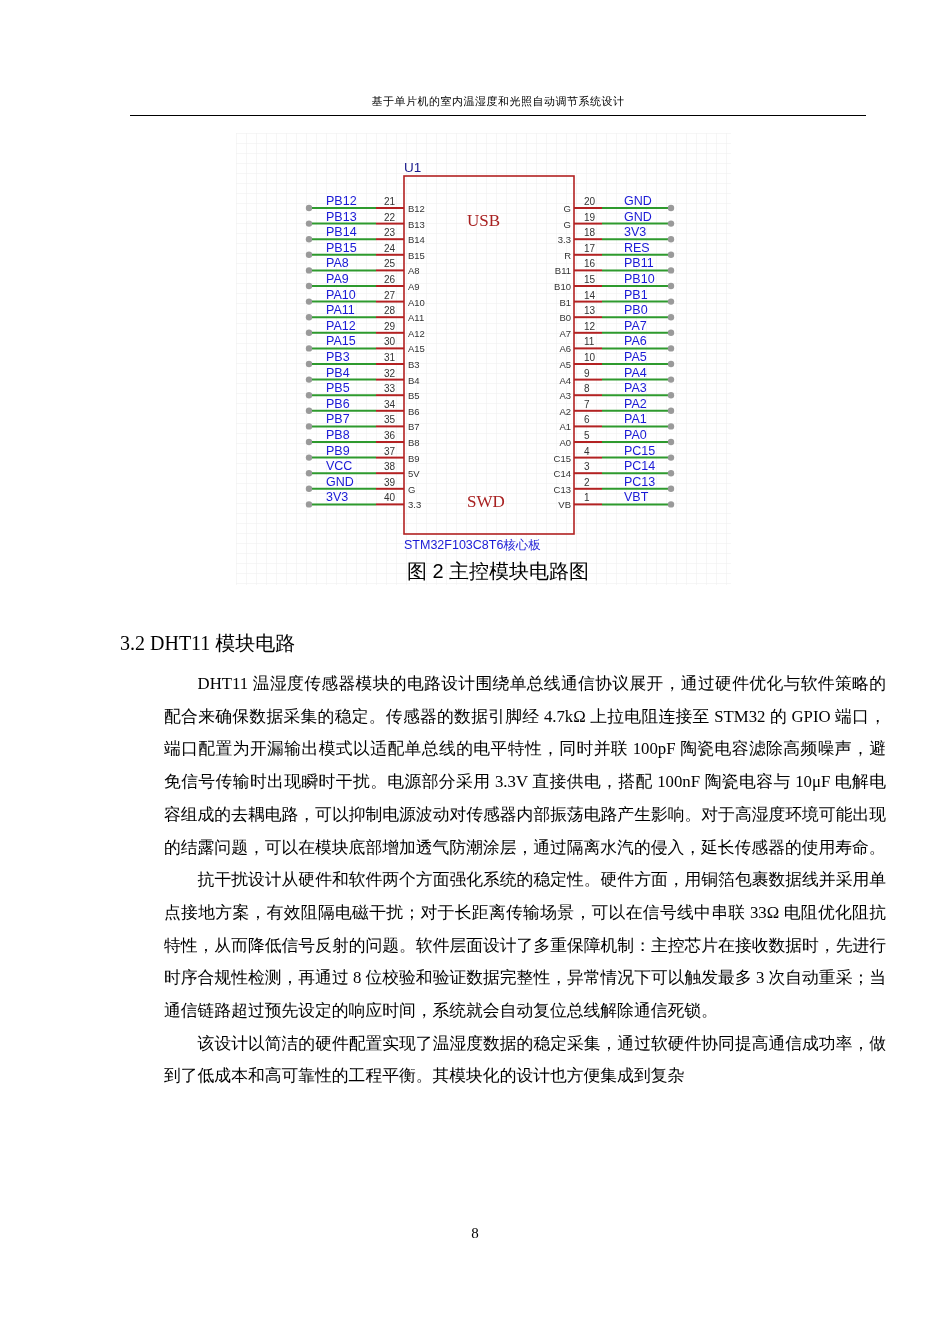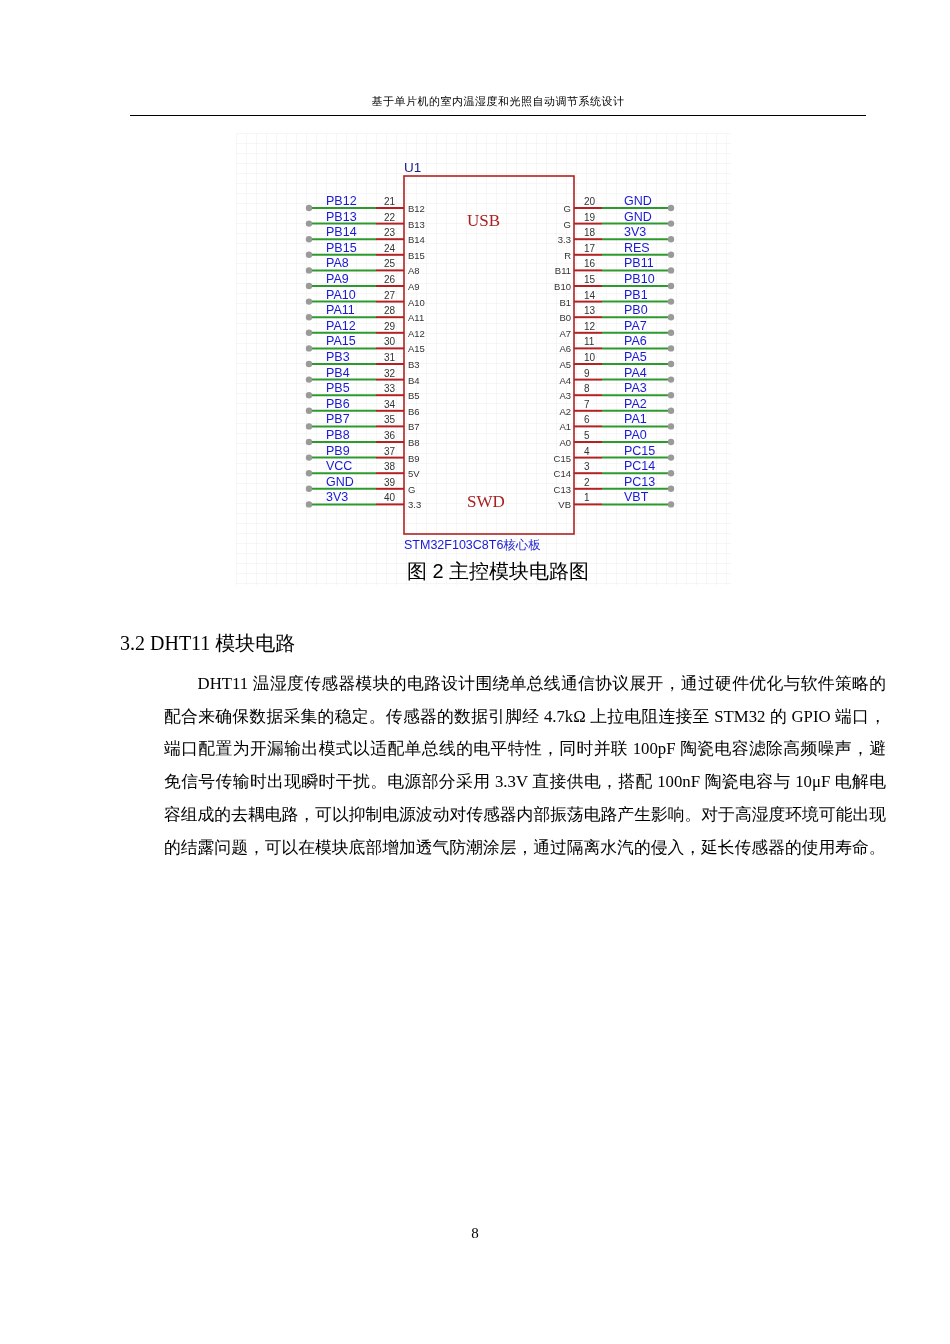--- a/index.html
+++ b/index.html
@@ -373,15 +373,17 @@
       </g>
   </svg>
 </div>
 
 <div class="caption">图 2 主控模块电路图</div>
 
 <div class="section-title">3.2 DHT11 模块电路</div>
 
 <div class="body-text">
   <p>DHT11 温湿度传感器模块的电路设计围绕单总线通信协议展开，通过硬件优化与软件策略的配合来确保数据采集的稳定。传感器的数据引脚经 4.7kΩ 上拉电阻连接至 STM32 的 GPIO 端口，端口配置为开漏输出模式以适配单总线的电平特性，同时并联 100pF 陶瓷电容滤除高频噪声，避免信号传输时出现瞬时干扰。电源部分采用 3.3V 直接供电，搭配 100nF 陶瓷电容与 10μF 电解电容组成的去耦电路，可以抑制电源波动对传感器内部振荡电路产生影响。对于高湿度环境可能出现的结露问题，可以在模块底部增加透气防潮涂层，通过隔离水汽的侵入，延长传感器的使用寿命。</p>
+  <p>抗干扰设计从硬件和软件两个方面强化系统的稳定性。硬件方面，用铜箔包裹数据线并采用单点接地方案，有效阻隔电磁干扰；对于长距离传输场景，可以在信号线中串联 33Ω 电阻优化阻抗特性，从而降低信号反射的问题。软件层面设计了多重保障机制：主控芯片在接收数据时，先进行时序合规性检测，再通过 8 位校验和验证数据完整性，异常情况下可以触发最多 3 次自动重采；当通信链路超过预先设定的响应时间，系统就会自动复位总线解除通信死锁。</p>
+  <p>该设计以简洁的硬件配置实现了温湿度数据的稳定采集，通过软硬件协同提高通信成功率，做到了低成本和高可靠性的工程平衡。其模块化的设计也方便集成到复杂</p>
 </div>
 
 <div class="page-number">8</div>
 
 </body></html>

